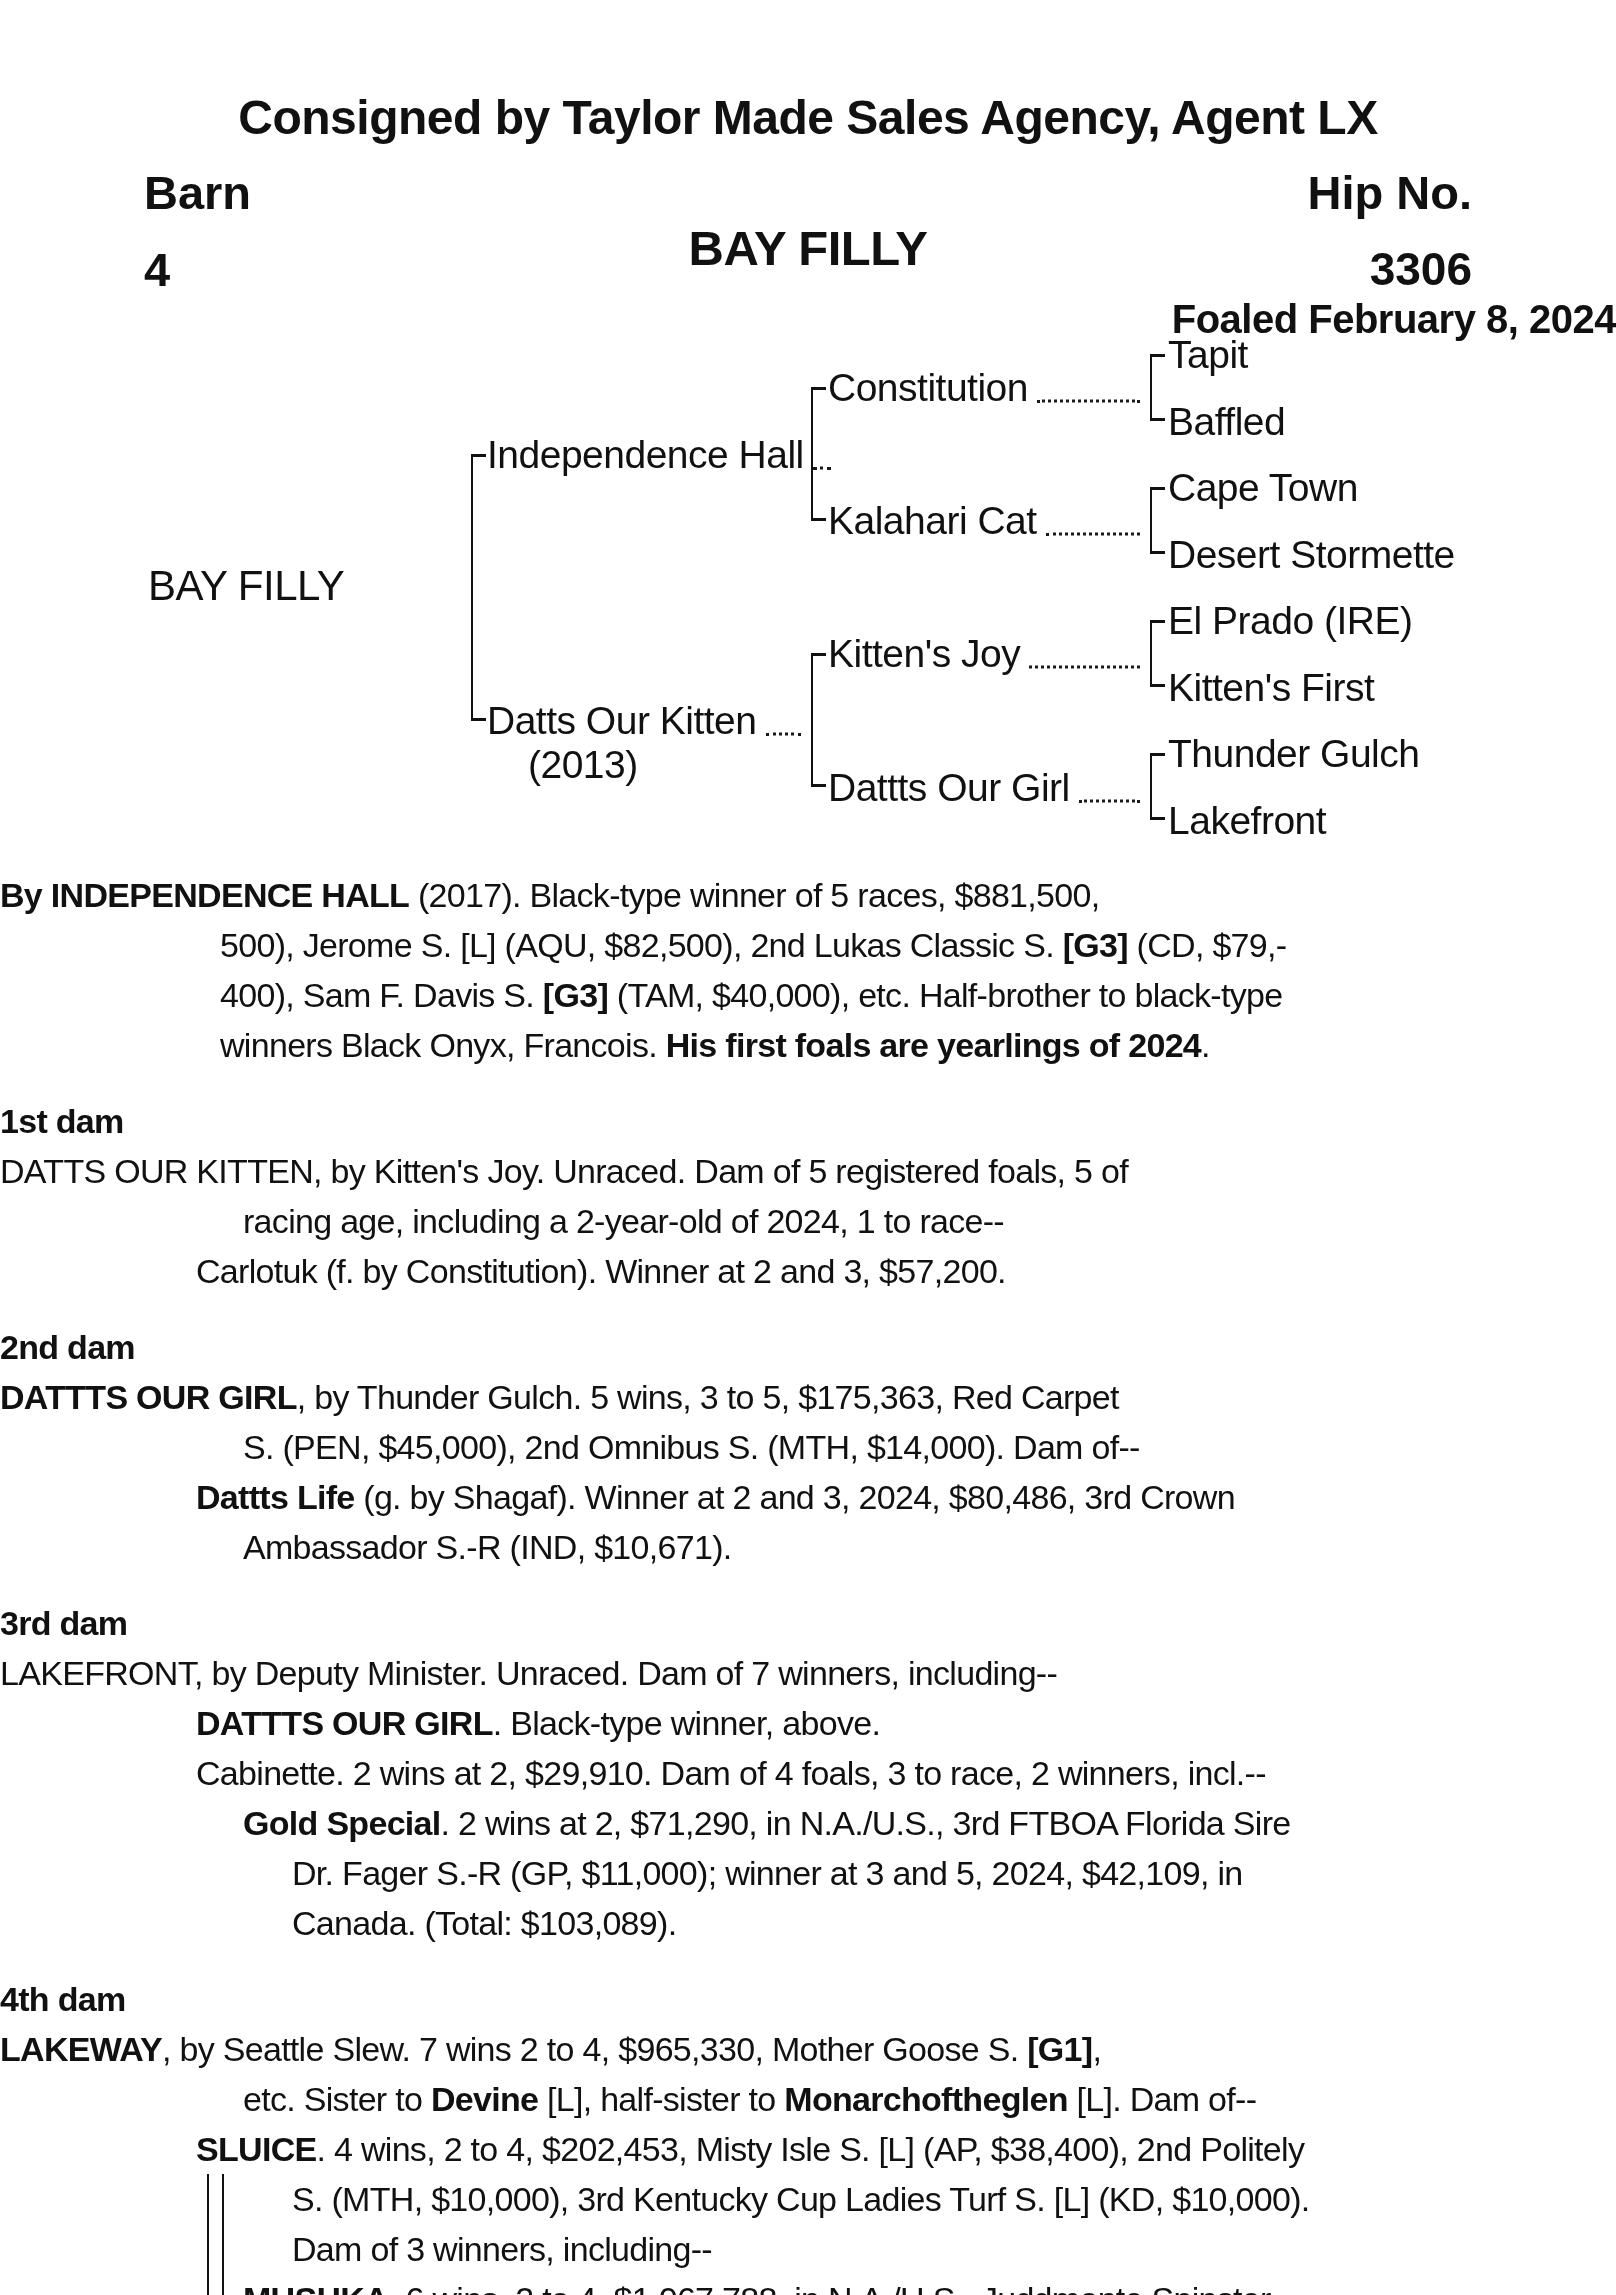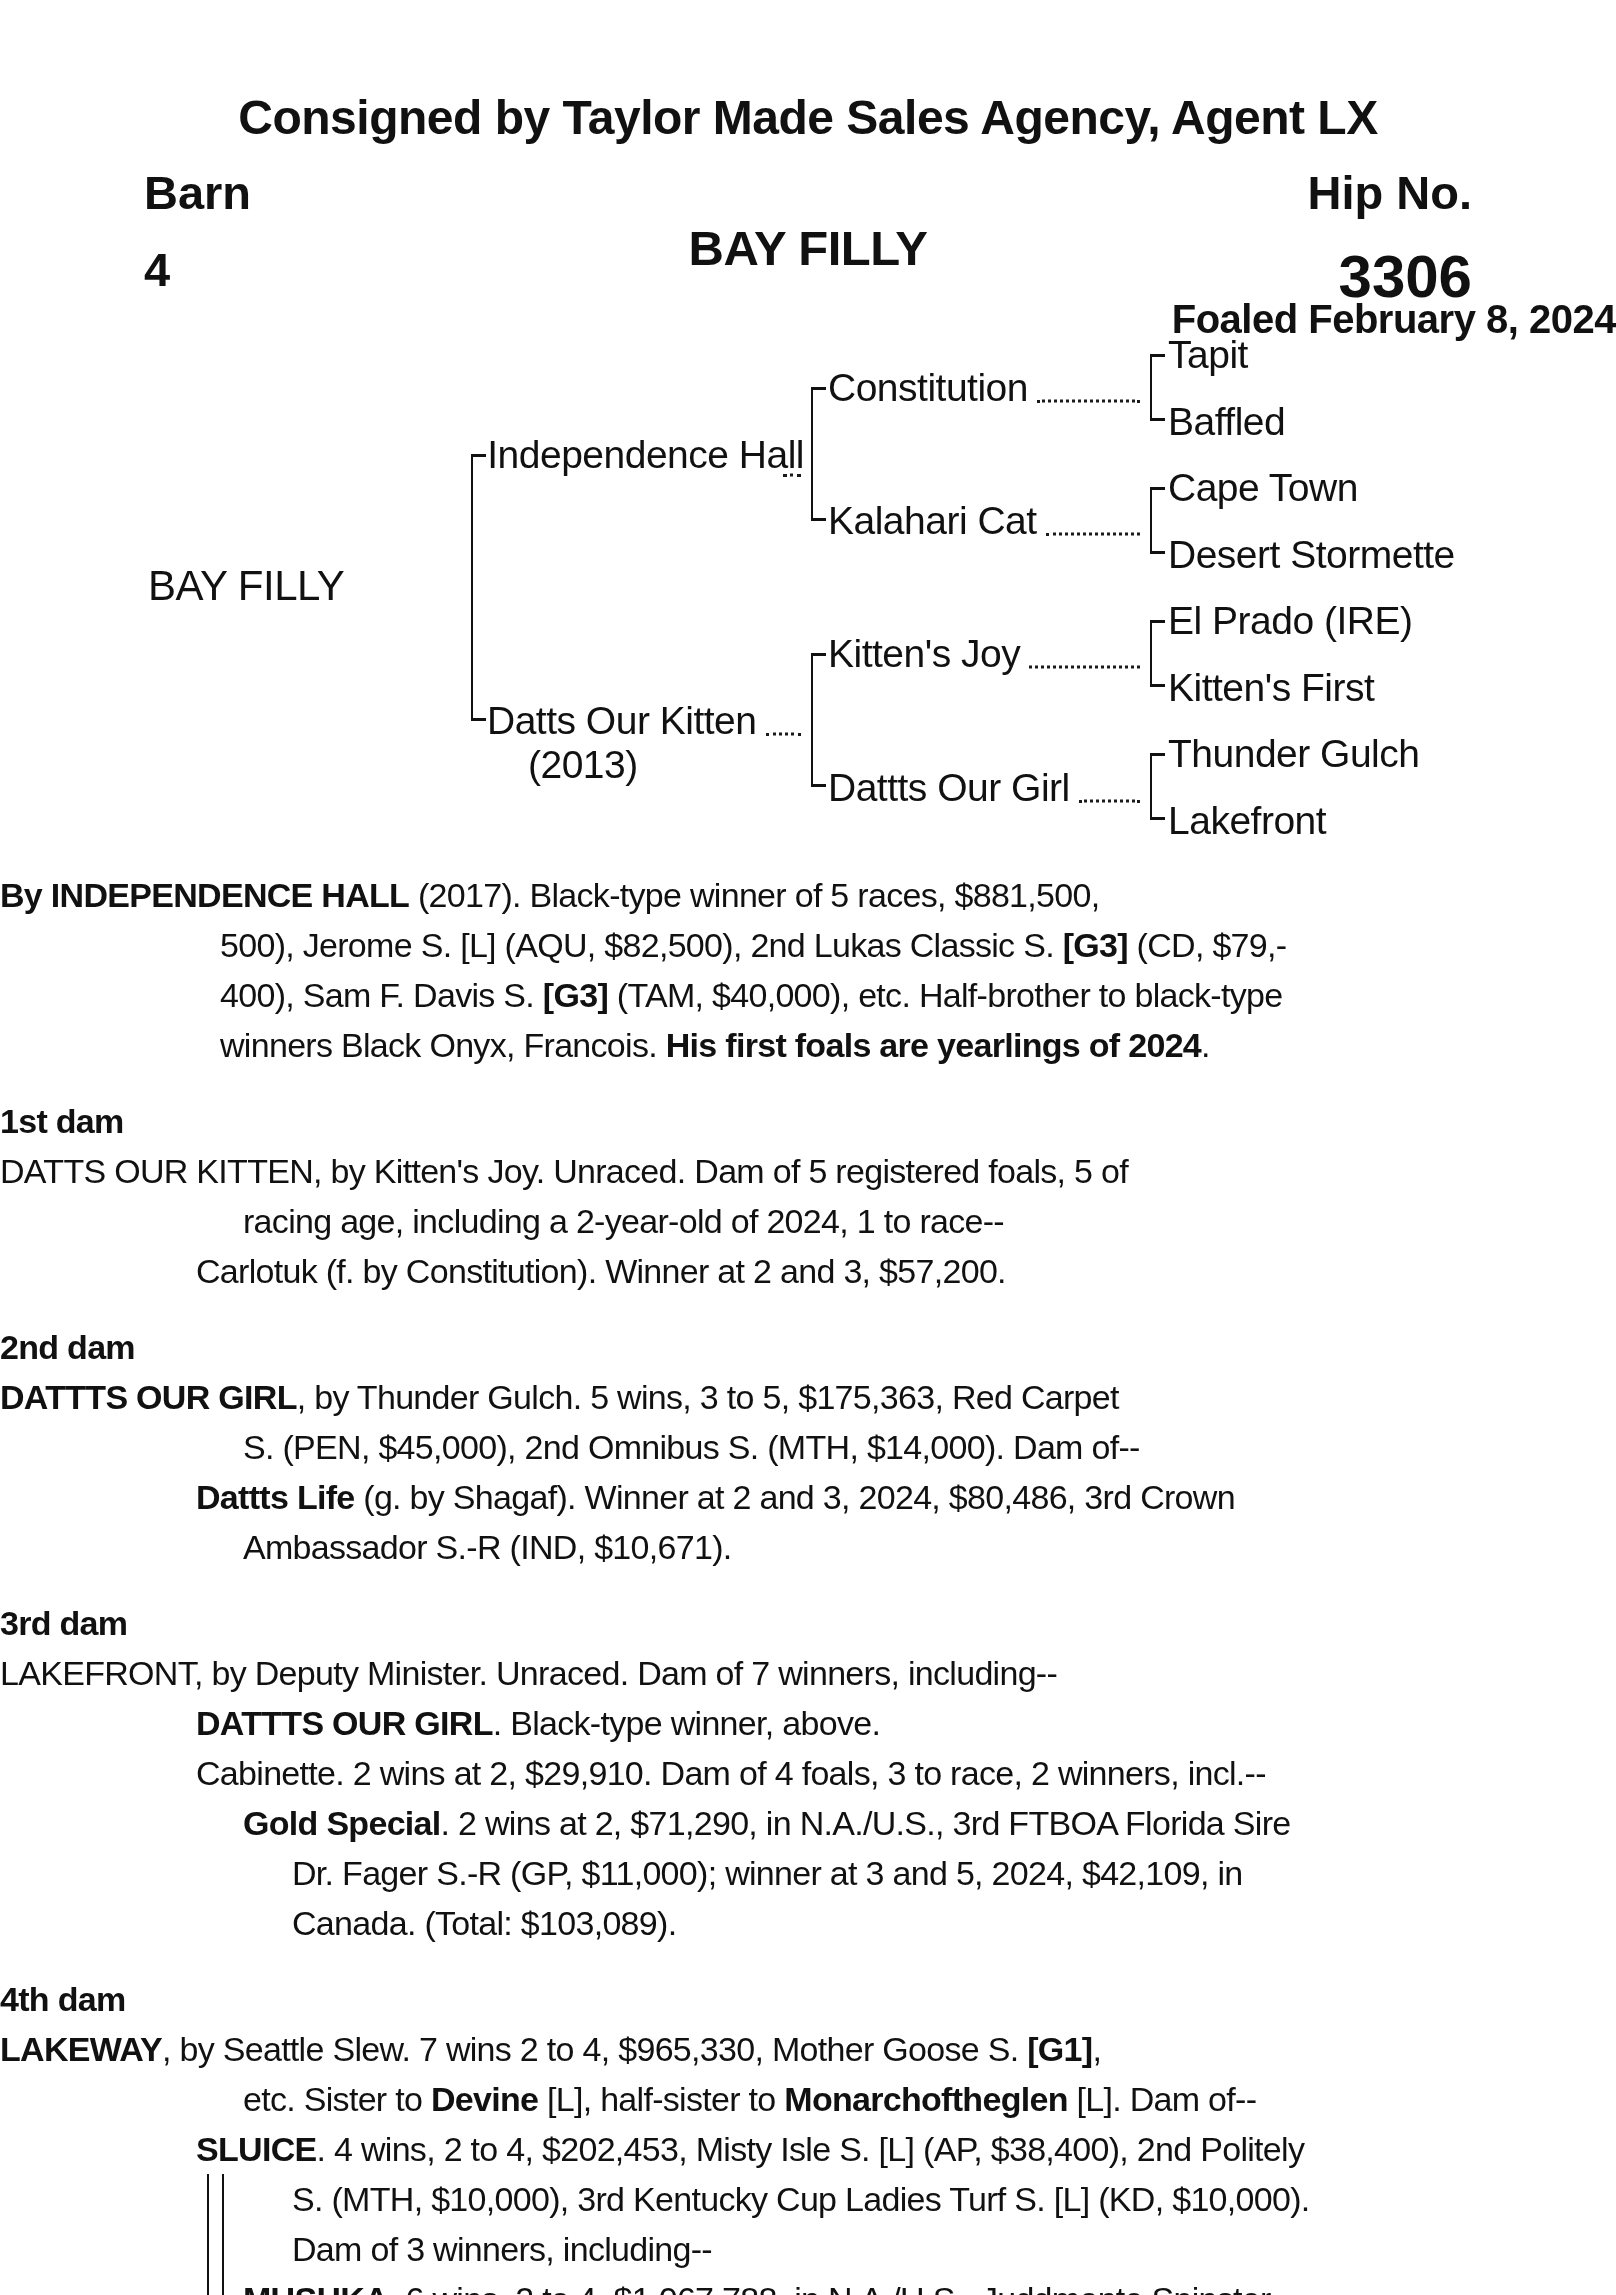--- a/index.html
+++ b/index.html
@@ -12,21 +12,21 @@
     overflow:hidden;
   }
   
   .consignor{
     position:absolute;top:90px;left:0;width:100%;
     text-align:center;font-size:48px;font-weight:bold;letter-spacing:-0.5px;
   }
   .barn-label{position:absolute;top:165px;left:144px;font-size:47px;font-weight:bold;}
   .barn-number{position:absolute;top:242px;left:144px;font-size:47px;font-weight:bold;}
   .hip-label{position:absolute;top:165px;right:144px;font-size:47px;font-weight:bold;text-align:right;}
-  .hip-number{position:absolute;top:242px;right:144px;font-size:60px;font-weight:bold;text-align:right;}
+  .hip-number{position:absolute;top:242px;right:144px;font-size:46px;font-weight:bold;text-align:right;}
   .title{position:absolute;top:220px;left:0;width:100%;text-align:center;font-size:49px;font-weight:bold;letter-spacing:-0.5px;}
   .foaled{position:absolute;top:297px;left:0;width:100%;text-align:right;font-size:40px;font-weight:bold;letter-spacing:-0.5px;}
 
   
   .pedigree{position:absolute;top:321px;left:0;width:1616px;height:542px;font-size:39px;letter-spacing:-0.5px;}
   .ped-name{white-space:nowrap;line-height:1;}
   .ped-root{position:absolute;left:148px;top:265px;transform:translateY(-50%);font-size:42px;}
   .ped-row{position:absolute;display:flex;align-items:flex-end;transform:translateY(-50%);height:39px;}
   .ped-row .ped-name{flex:0 0 auto;}
   .leader{flex:1 1 auto;margin-left:9.2px;margin-right:2.8px;margin-bottom:3.7px;border-bottom:3.7px dotted #1a1a1a;height:0;min-width:18.4px;}
@@ -67,21 +67,21 @@
 
   <div class="pedigree">
 
     <div class="ped-root ped-name">BAY FILLY</div>
 
     <div class="bracket" style="left:471px;top:133px;height:267px;">
       <div class="tick-t"></div>
       <div class="tick-b"></div>
     </div>
 
-    <div class="ped-row" style="left:487px;top:133px;width:317px;flex-direction:column;">
+    <div class="ped-row" style="left:487px;top:133px;width:317px;">
       <span class="ped-name">Independence Hall</span>
       <span class="leader"></span>
     </div>
     <div class="ped-row" style="left:487px;top:399px;width:317px;">
       <span class="ped-name">Datts Our Kitten</span>
       <span class="leader"></span>
     </div>
     <div class="ped-year" style="left:528px;top:444px;">(2013)</div>
 
     <div class="bracket" style="left:811px;top:66px;height:134px;">

